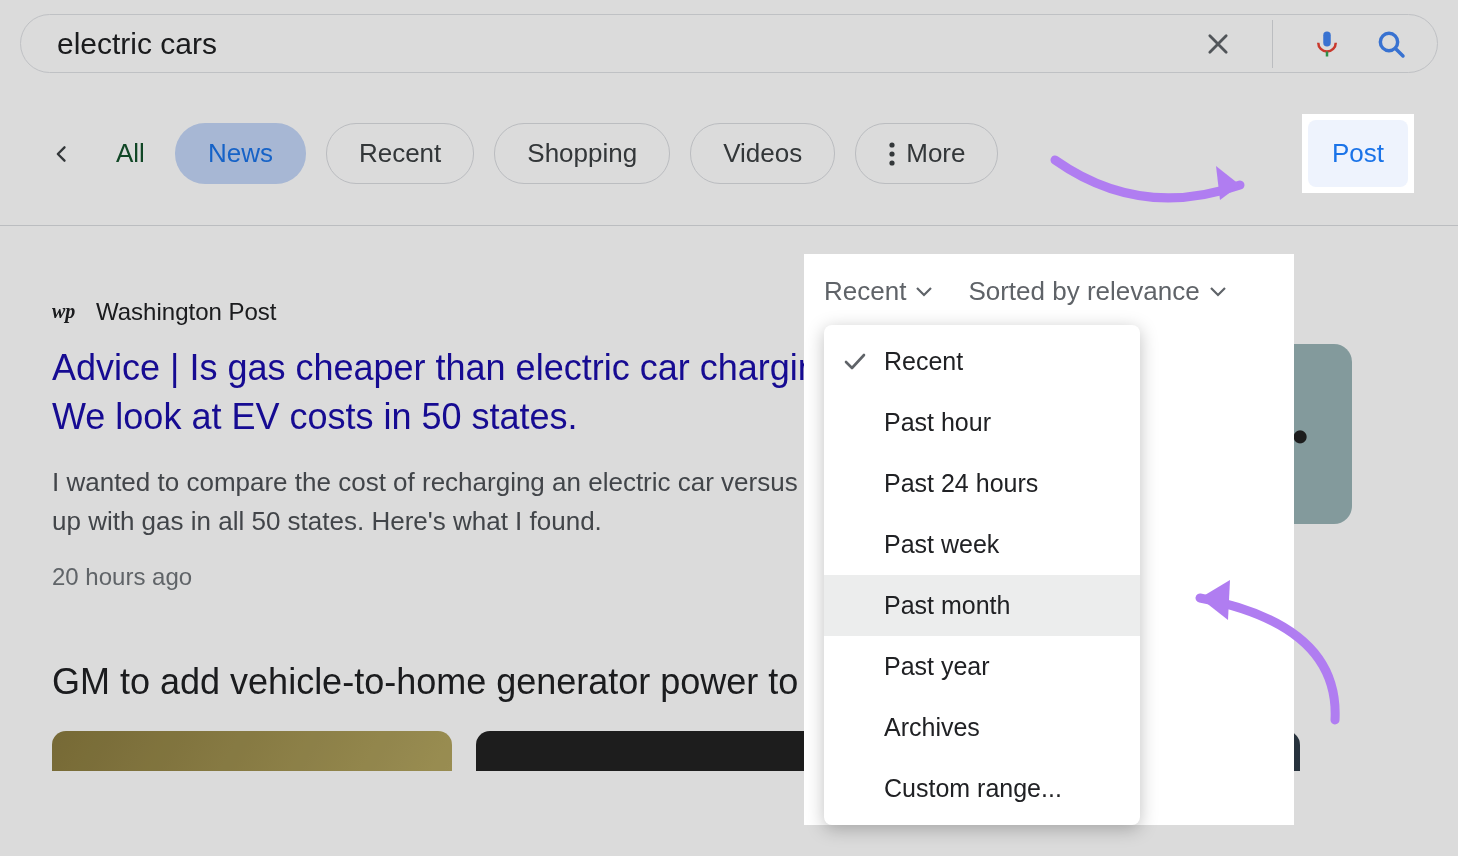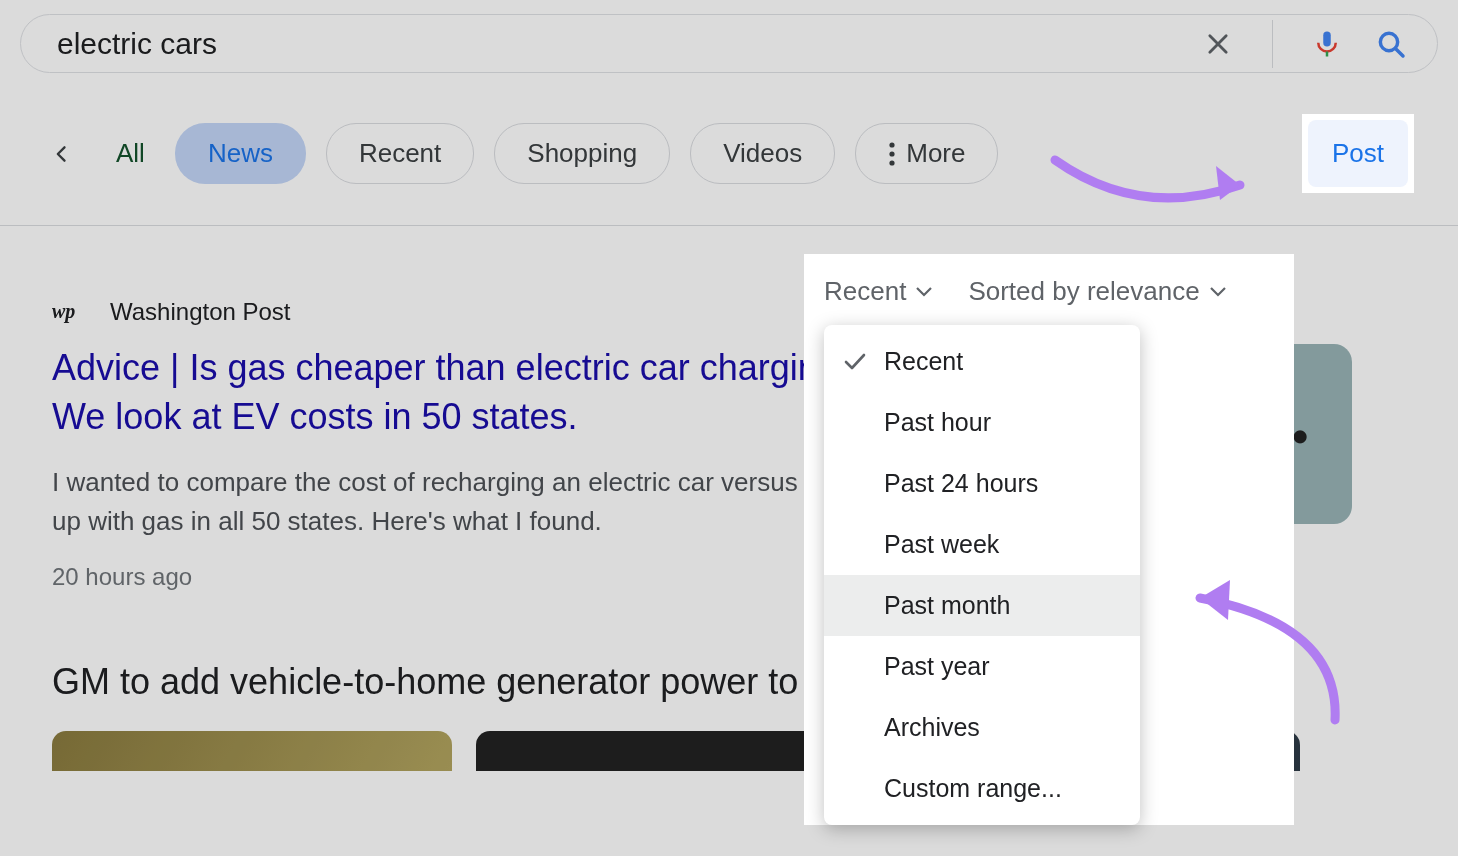--- a/index.html
+++ b/index.html
@@ -83,21 +83,21 @@
     color: #1a73e8;
     font-size: 26px;
     padding: 18px 24px;
     border-radius: 8px;
     cursor: pointer;
   }
 
   .results {
     padding: 72px 52px 0 52px;
   }
-  .result-source { display:flex; align-items:center; gap:28px; margin-bottom:18px;}
+  .result-source { display:flex; align-items:center; gap:14px; margin-bottom:18px;}
   .source-logo {
     width: 30px; height:24px;
     font-family: serif; font-style: italic; font-weight:bold;
     font-size: 20px; color:#202124;
   }
   .source-name { font-size: 24px; color:#202124; }
   .result-row { display:flex; gap:40px; align-items:flex-start; }
   .result-title {
     font-size: 36px;
     color: #1a0dab;

